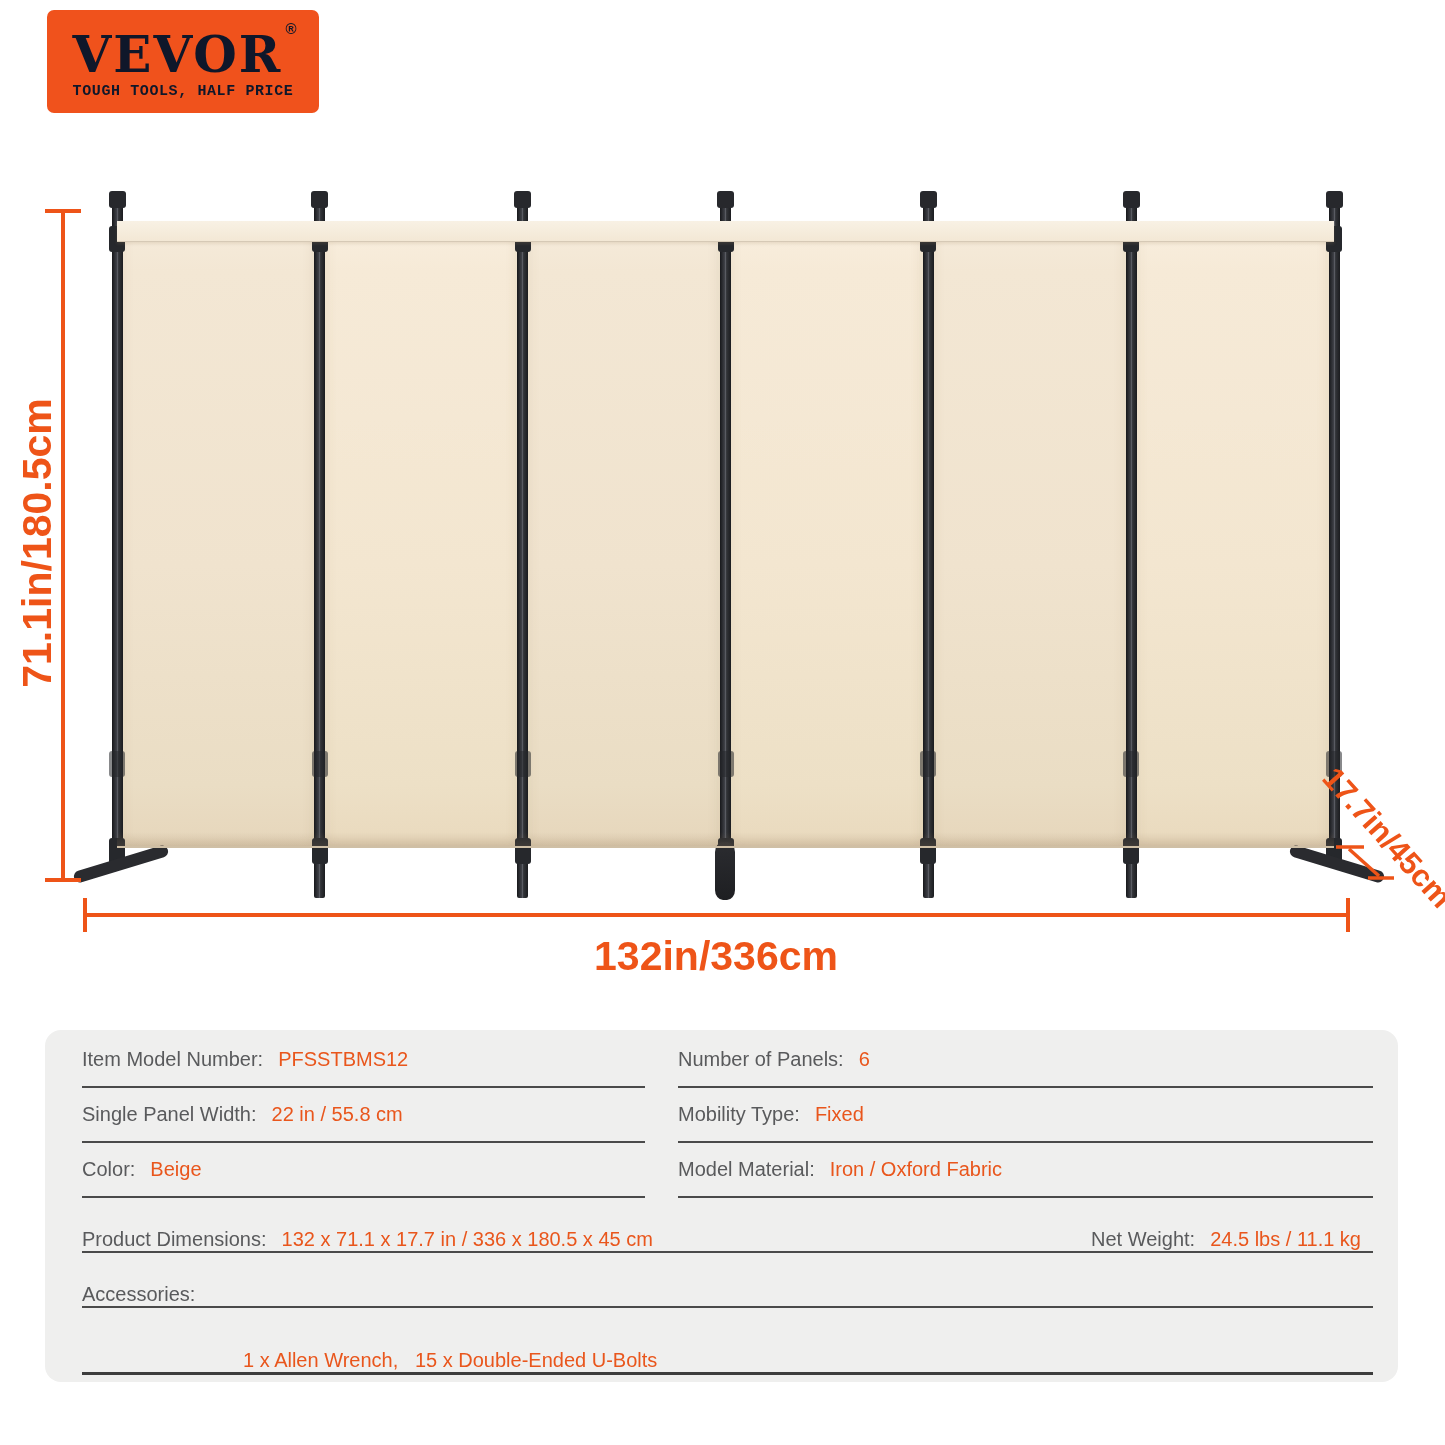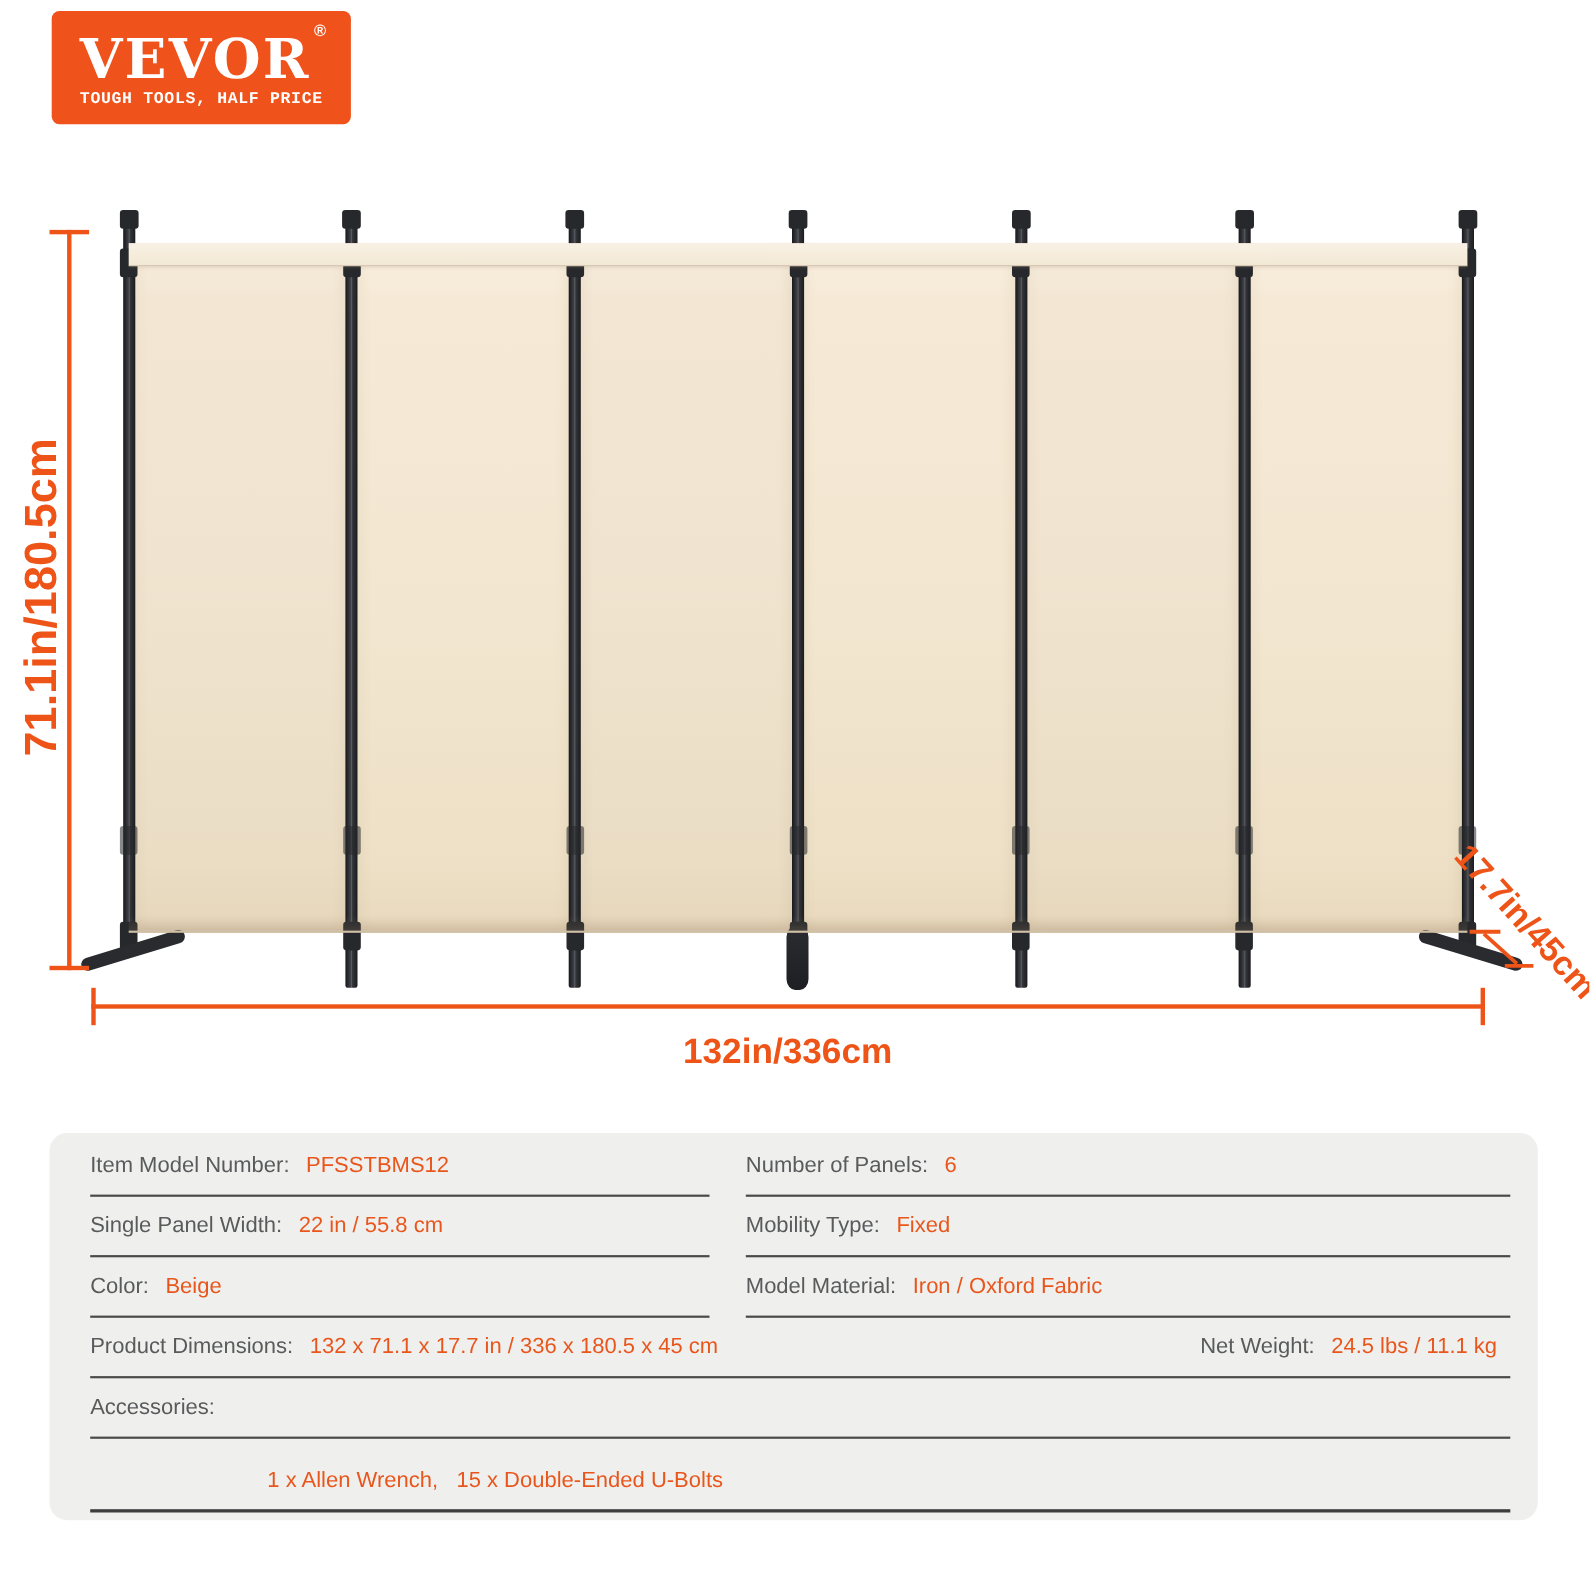--- a/index.html
+++ b/index.html
@@ -12,21 +12,21 @@
     --value:#e9561c;
     --line:#4a4a4a;
   }
   *{margin:0;padding:0;box-sizing:border-box;}
   html,body{background:#ffffff;}
   body{font-family:"Liberation Sans",sans-serif;}
   .stage{position:relative;width:1445px;height:1445px;background:#fff;overflow:hidden;}
 
   
   .logo{position:absolute;left:47px;top:10px;width:272px;height:103px;background:var(--logo);
-        border-radius:7px;color:#ffffff;text-align:center;padding-top:14px;}
+        border-radius:7px;color:#0f172a;text-align:center;padding-top:14px;}
   .logo .word{font-family:"DejaVu Serif",serif;font-weight:900;font-size:50px;line-height:50px;
         letter-spacing:2px;white-space:nowrap;}
   .logo .reg{font-family:"Liberation Sans",sans-serif;font-size:15px;font-weight:bold;
         vertical-align:super;position:relative;top:-20px;left:3px;letter-spacing:0;}
   .logo .tagline{font-size:15px;font-weight:bold;letter-spacing:0.6px;margin-top:3px;white-space:nowrap;font-family:Liberation Mono, monospace;}
 
   
   .product{position:absolute;left:0;top:0;width:1445px;height:960px;}
   .fabric{position:absolute;left:117px;top:221px;width:1217px;height:627px;display:flex;}
   .fabric::before{content:"";position:absolute;z-index:2;left:0;right:0;top:0;height:20px;
@@ -57,30 +57,30 @@
   
   .dim{position:absolute;background:var(--accent);}
   .dim-v{left:61px;top:209px;width:4px;height:673px;}
   .dim-v::before,.dim-v::after{content:"";position:absolute;left:-16px;width:36px;height:4px;background:var(--accent);}
   .dim-v::before{top:0;} .dim-v::after{bottom:0;}
   .dim-h{left:83px;top:913px;width:1267px;height:4px;}
   .dim-h::before,.dim-h::after{content:"";position:absolute;top:-15px;width:4px;height:34px;background:var(--accent);}
   .dim-h::before{left:0;} .dim-h::after{right:0;}
   .dim-label{position:absolute;color:var(--accent);font-weight:bold;white-space:nowrap;}
   .label-h{left:37px;top:543px;font-size:41px;transform:translate(-50%,-50%) rotate(-90deg);}
-  .label-w{left:716px;top:956px;font-size:32px;transform:translate(-50%,-50%);}
+  .label-w{left:716px;top:956px;font-size:41px;transform:translate(-50%,-50%);}
   .label-d{left:1387px;top:838px;font-size:31px;transform:translate(-50%,-50%) rotate(48deg);}
   .depth-leader{position:absolute;left:1318px;top:830px;}
 
   
   .spec-table{position:absolute;left:45px;top:1030px;width:1353px;height:352px;
         background:var(--tableBg);border-radius:16px;padding:3px 25px 0 37px;
         font-size:20px;color:var(--labelGray);}
   .row{height:55px;display:flex;align-items:center;}
-  .row.full{border-bottom:2px solid var(--line);}
+  .row.full{border-bottom:2px solid var(--line);align-items:flex-end;}
   .row.last{border-bottom:3px solid #3d3d3d;margin-top:12px;}
   .cell{height:100%;display:flex;align-items:center;border-bottom:2px solid var(--line);}
   .cell-l{width:563px;}
   .cell-gap{width:33px;height:100%;border-bottom:none;}
   .cell-r{flex:1;}
   .lbl{white-space:pre;}
   .val{color:var(--value);font-weight:normal;white-space:pre;margin-left:15px;}
   .grp{display:flex;align-items:center;}
   .grp-right{margin-left:auto;margin-right:12px;}
   .indent{margin-left:161px;}

